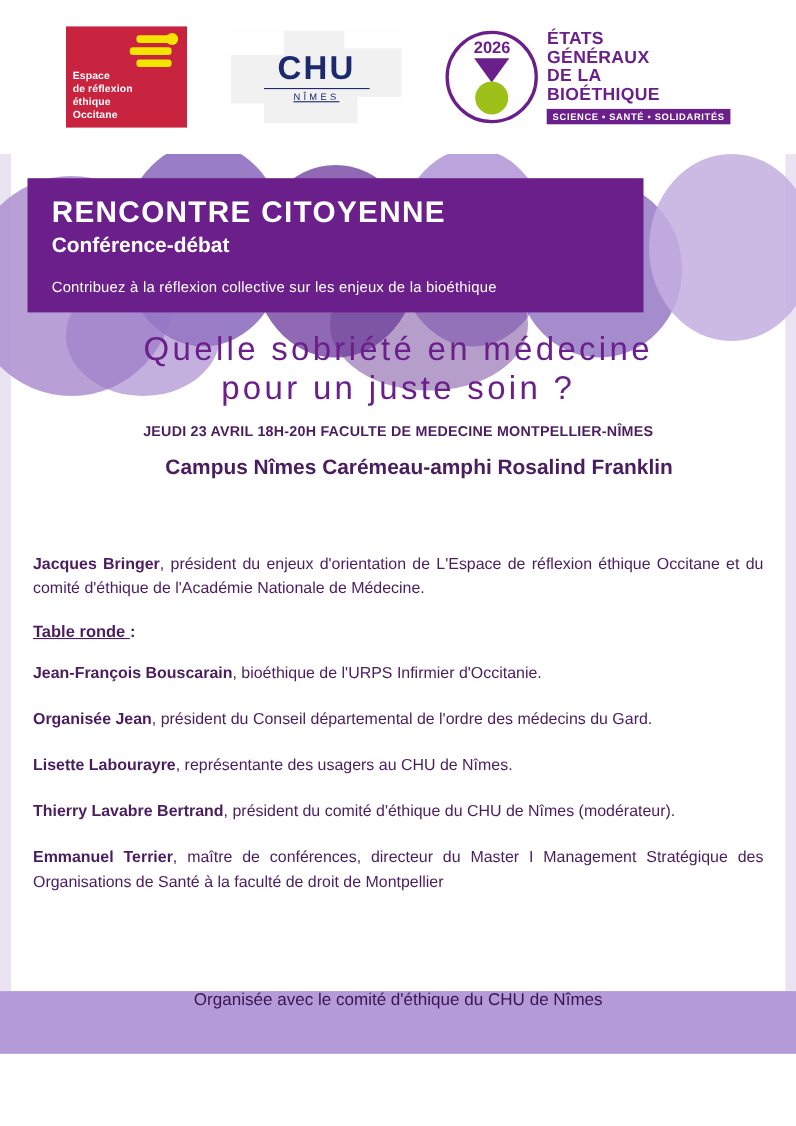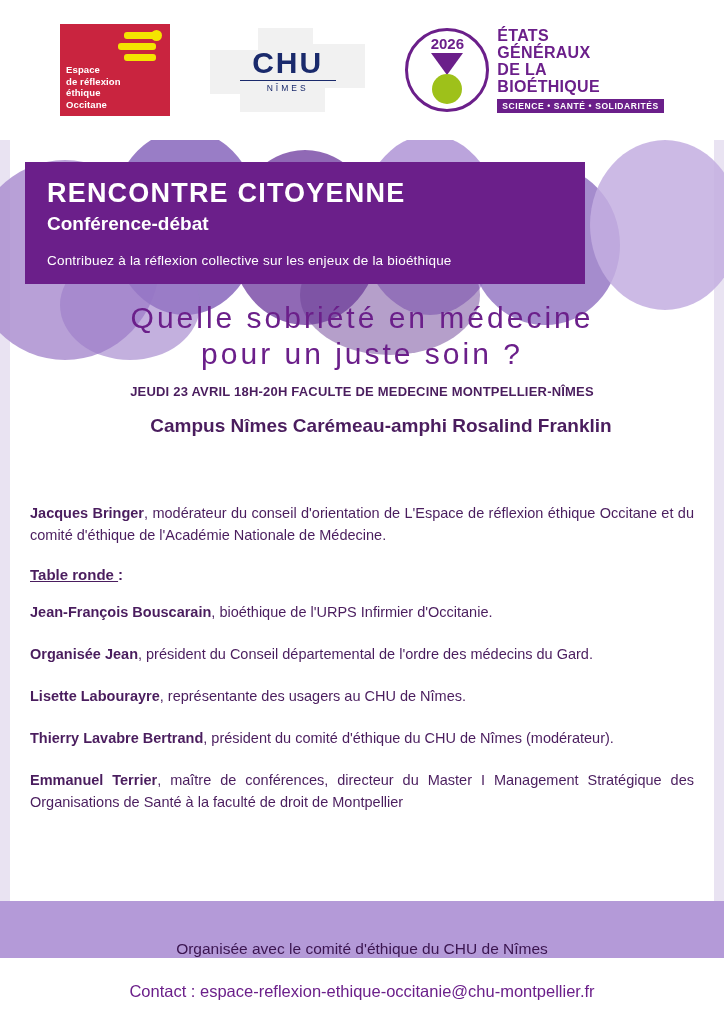--- a/index.html
+++ b/index.html
@@ -101,20 +101,21 @@
     letter-spacing: 2px;
     line-height: 30px;
     position: relative;
     display: inline-block;
   }
   .logo-chu .nimes-word {
     font-size: 8.5px;
     letter-spacing: 3px;
     color: #1a2a6c;
     margin-top: 2px;
+    text-decoration: underline;
   }
   .logo-chu .rule {
     width: 96px;
     height: 1px;
     background: #1a2a6c;
     margin: 2px auto 2px auto;
   }
 
   
   .logo-egb {
@@ -292,21 +293,21 @@
     position: absolute;
     left: 0;
     right: 0;
     bottom: 0;
     height: 123px;
   }
   .footer .org {
     background: #b49ad8;
     height: 57px;
     display: flex;
-    align-items: flex-end;
+    align-items: flex-start;
     justify-content: center;
     color: #3b1550;
     font-size: 15.5px;
   }
   .footer .contact {
     background: #ffffff;
     height: 66px;
     display: flex;
     align-items: center;
     justify-content: center;
@@ -396,21 +397,21 @@
   <div class="when">
     <div class="line1">JEUDI 23 AVRIL 18H-20H FACULTE DE MEDECINE MONTPELLIER-NÎMES</div>
     <div class="line2">Campus Nîmes Carémeau-amphi Rosalind Franklin</div>
   </div>
 </div>
 
 <div class="program">
 
 
   <div class="entry">
-    <span class="who">Jacques Bringer</span><span>, modérateur du conseil d'orientation de L'Espace de réflexion éthique Occitane et du comité d'éthique de l'Académie Nationale de Médecine.</span>
+    <span class="who">Jacques Bringer</span><span>, président du enjeux d'orientation de L'Espace de réflexion éthique Occitane et du comité d'éthique de l'Académie Nationale de Médecine.</span>
   </div>
 
   <div class="section-head">
     <span class="u">Table ronde </span><span>:</span>
   </div>
 
   <div class="entry">
     <span class="who">Jean-François Bouscarain</span><span>, bioéthique de l'URPS Infirmier d'Occitanie.</span>
   </div>
 
@@ -429,16 +430,13 @@
   <div class="entry last">
     <span class="who">Emmanuel Terrier</span><span>, maître de conférences, directeur du Master I  Management Stratégique des Organisations de Santé à la faculté de droit de Montpellier</span>
   </div>
 
 </div>
 
 <div class="footer">
   <div class="org">
     <span>Organisée avec le comité d'éthique du CHU de Nîmes</span>
   </div>
-  <div class="contact">
-    <span>Contact : espace-reflexion-ethique-occitanie@chu-montpellier.fr</span>
-  </div>
 </div>
 
 </body></html>

